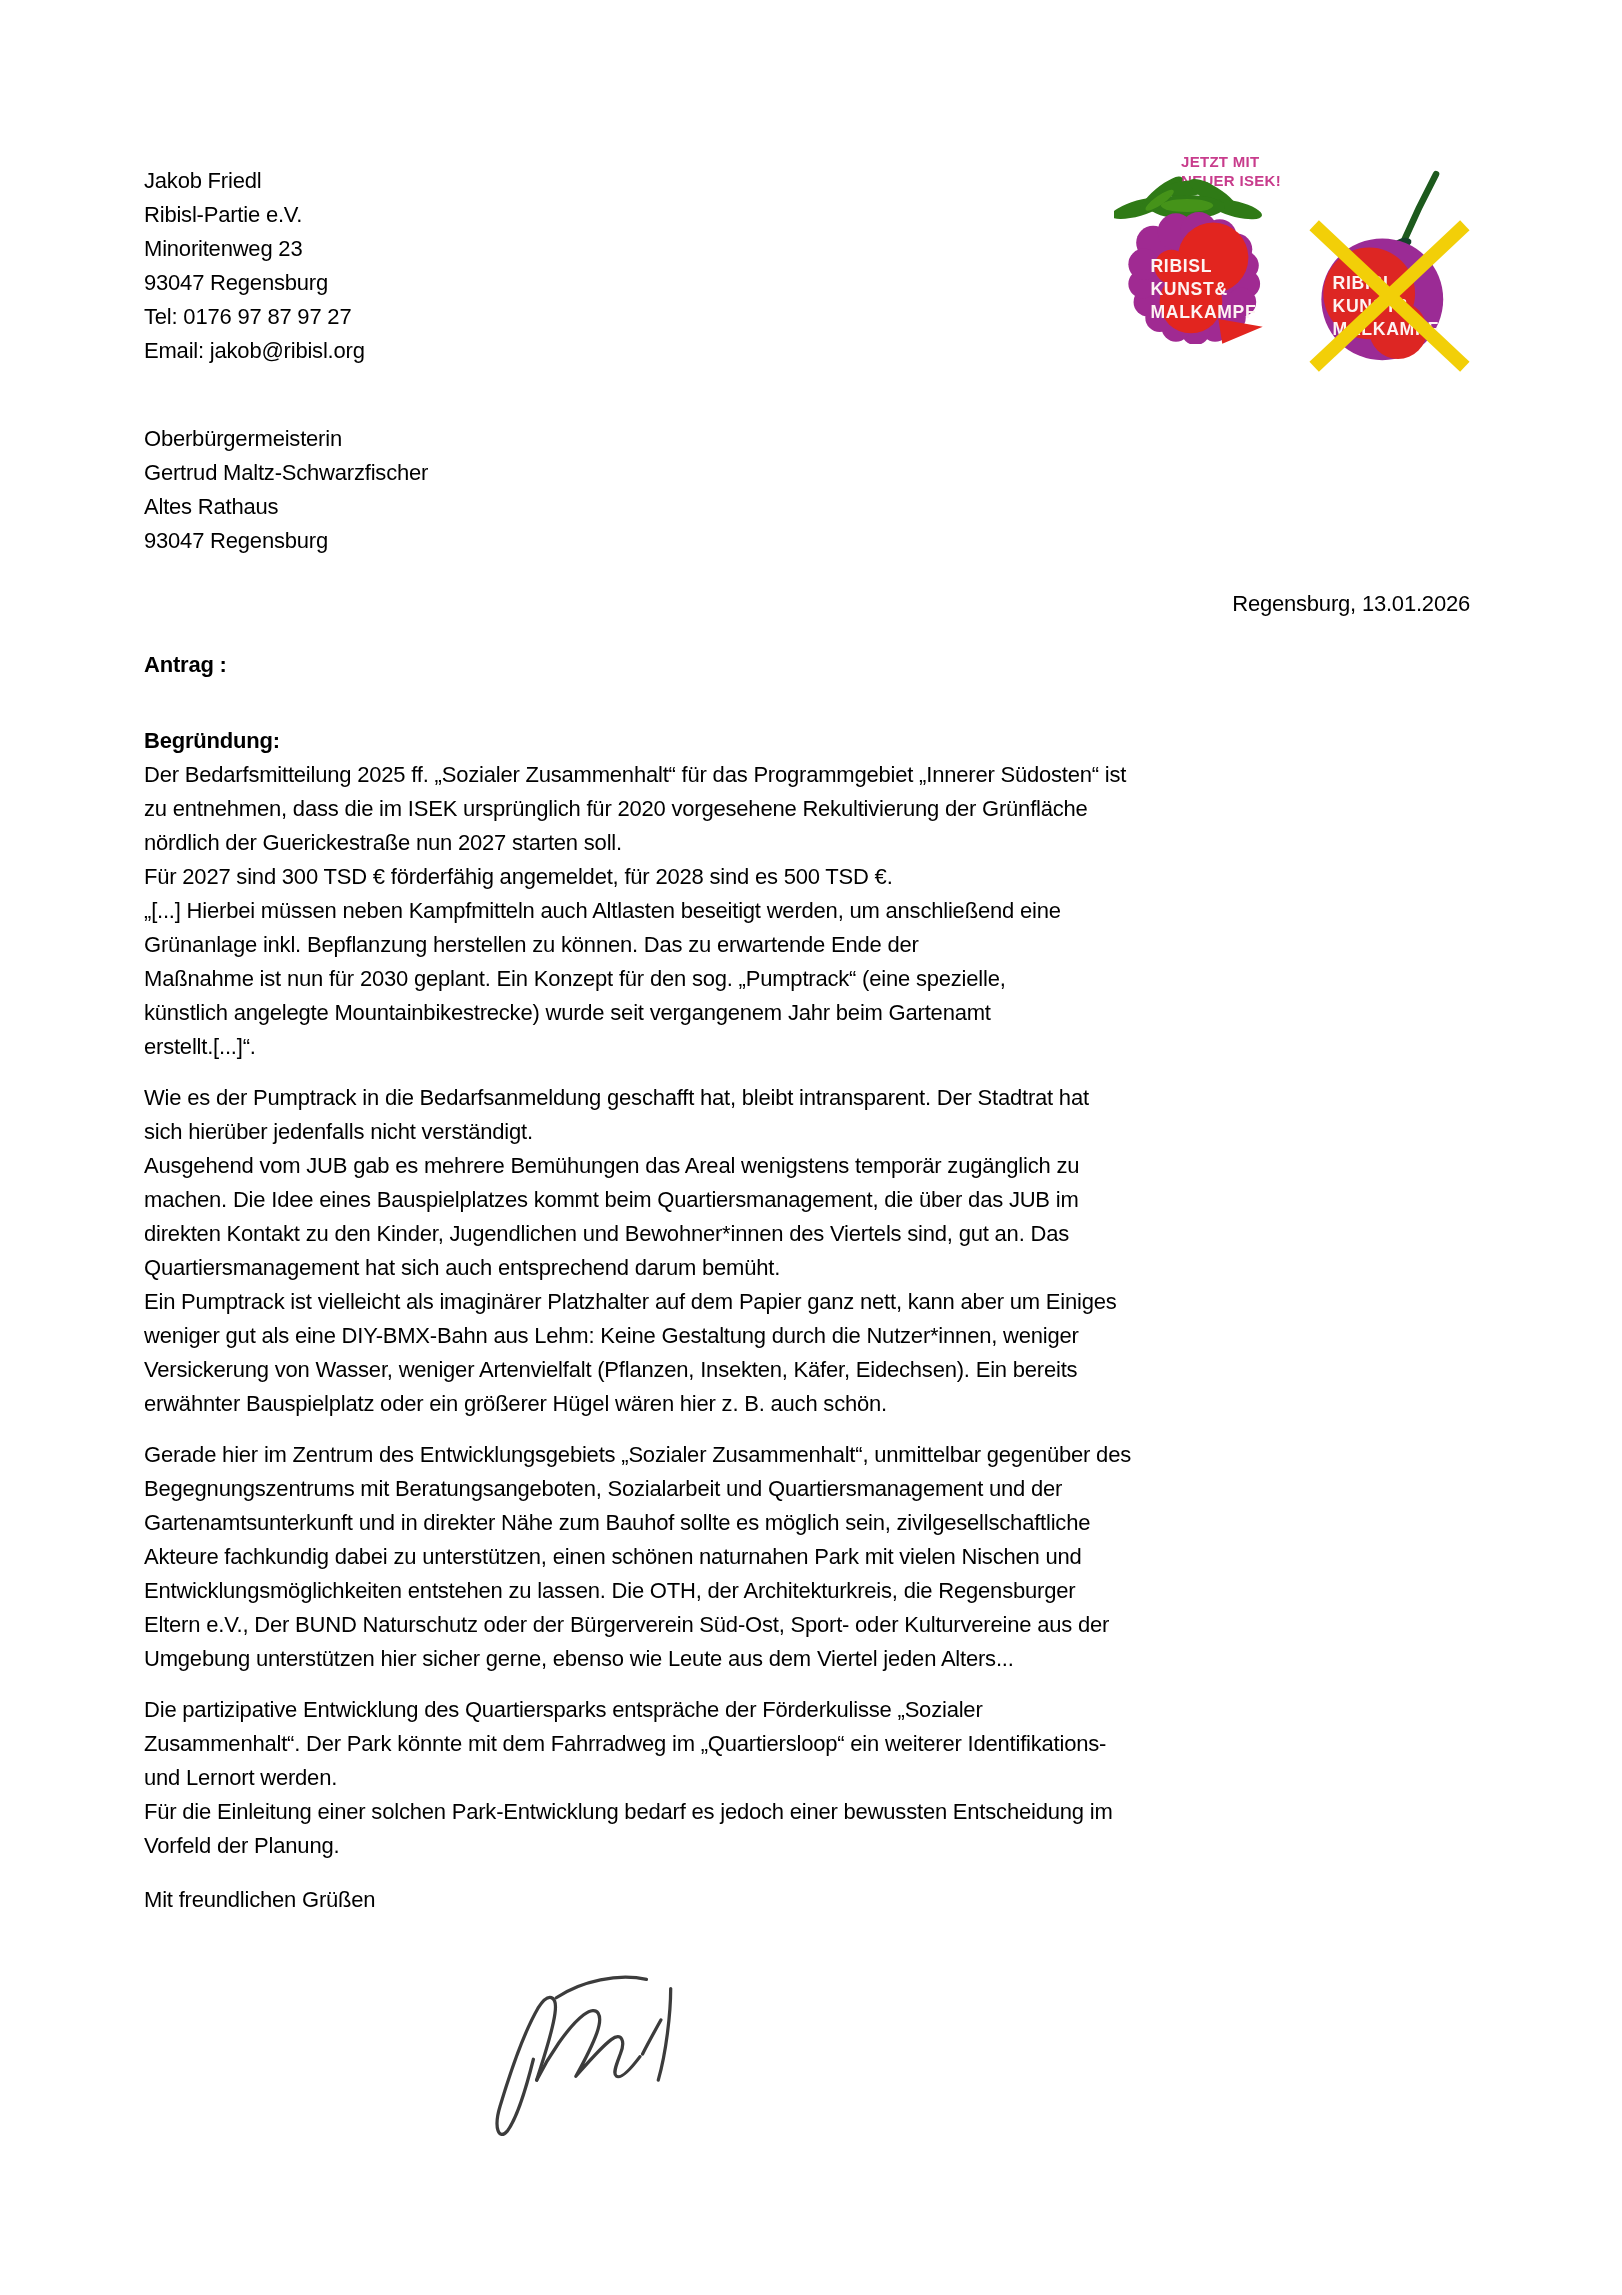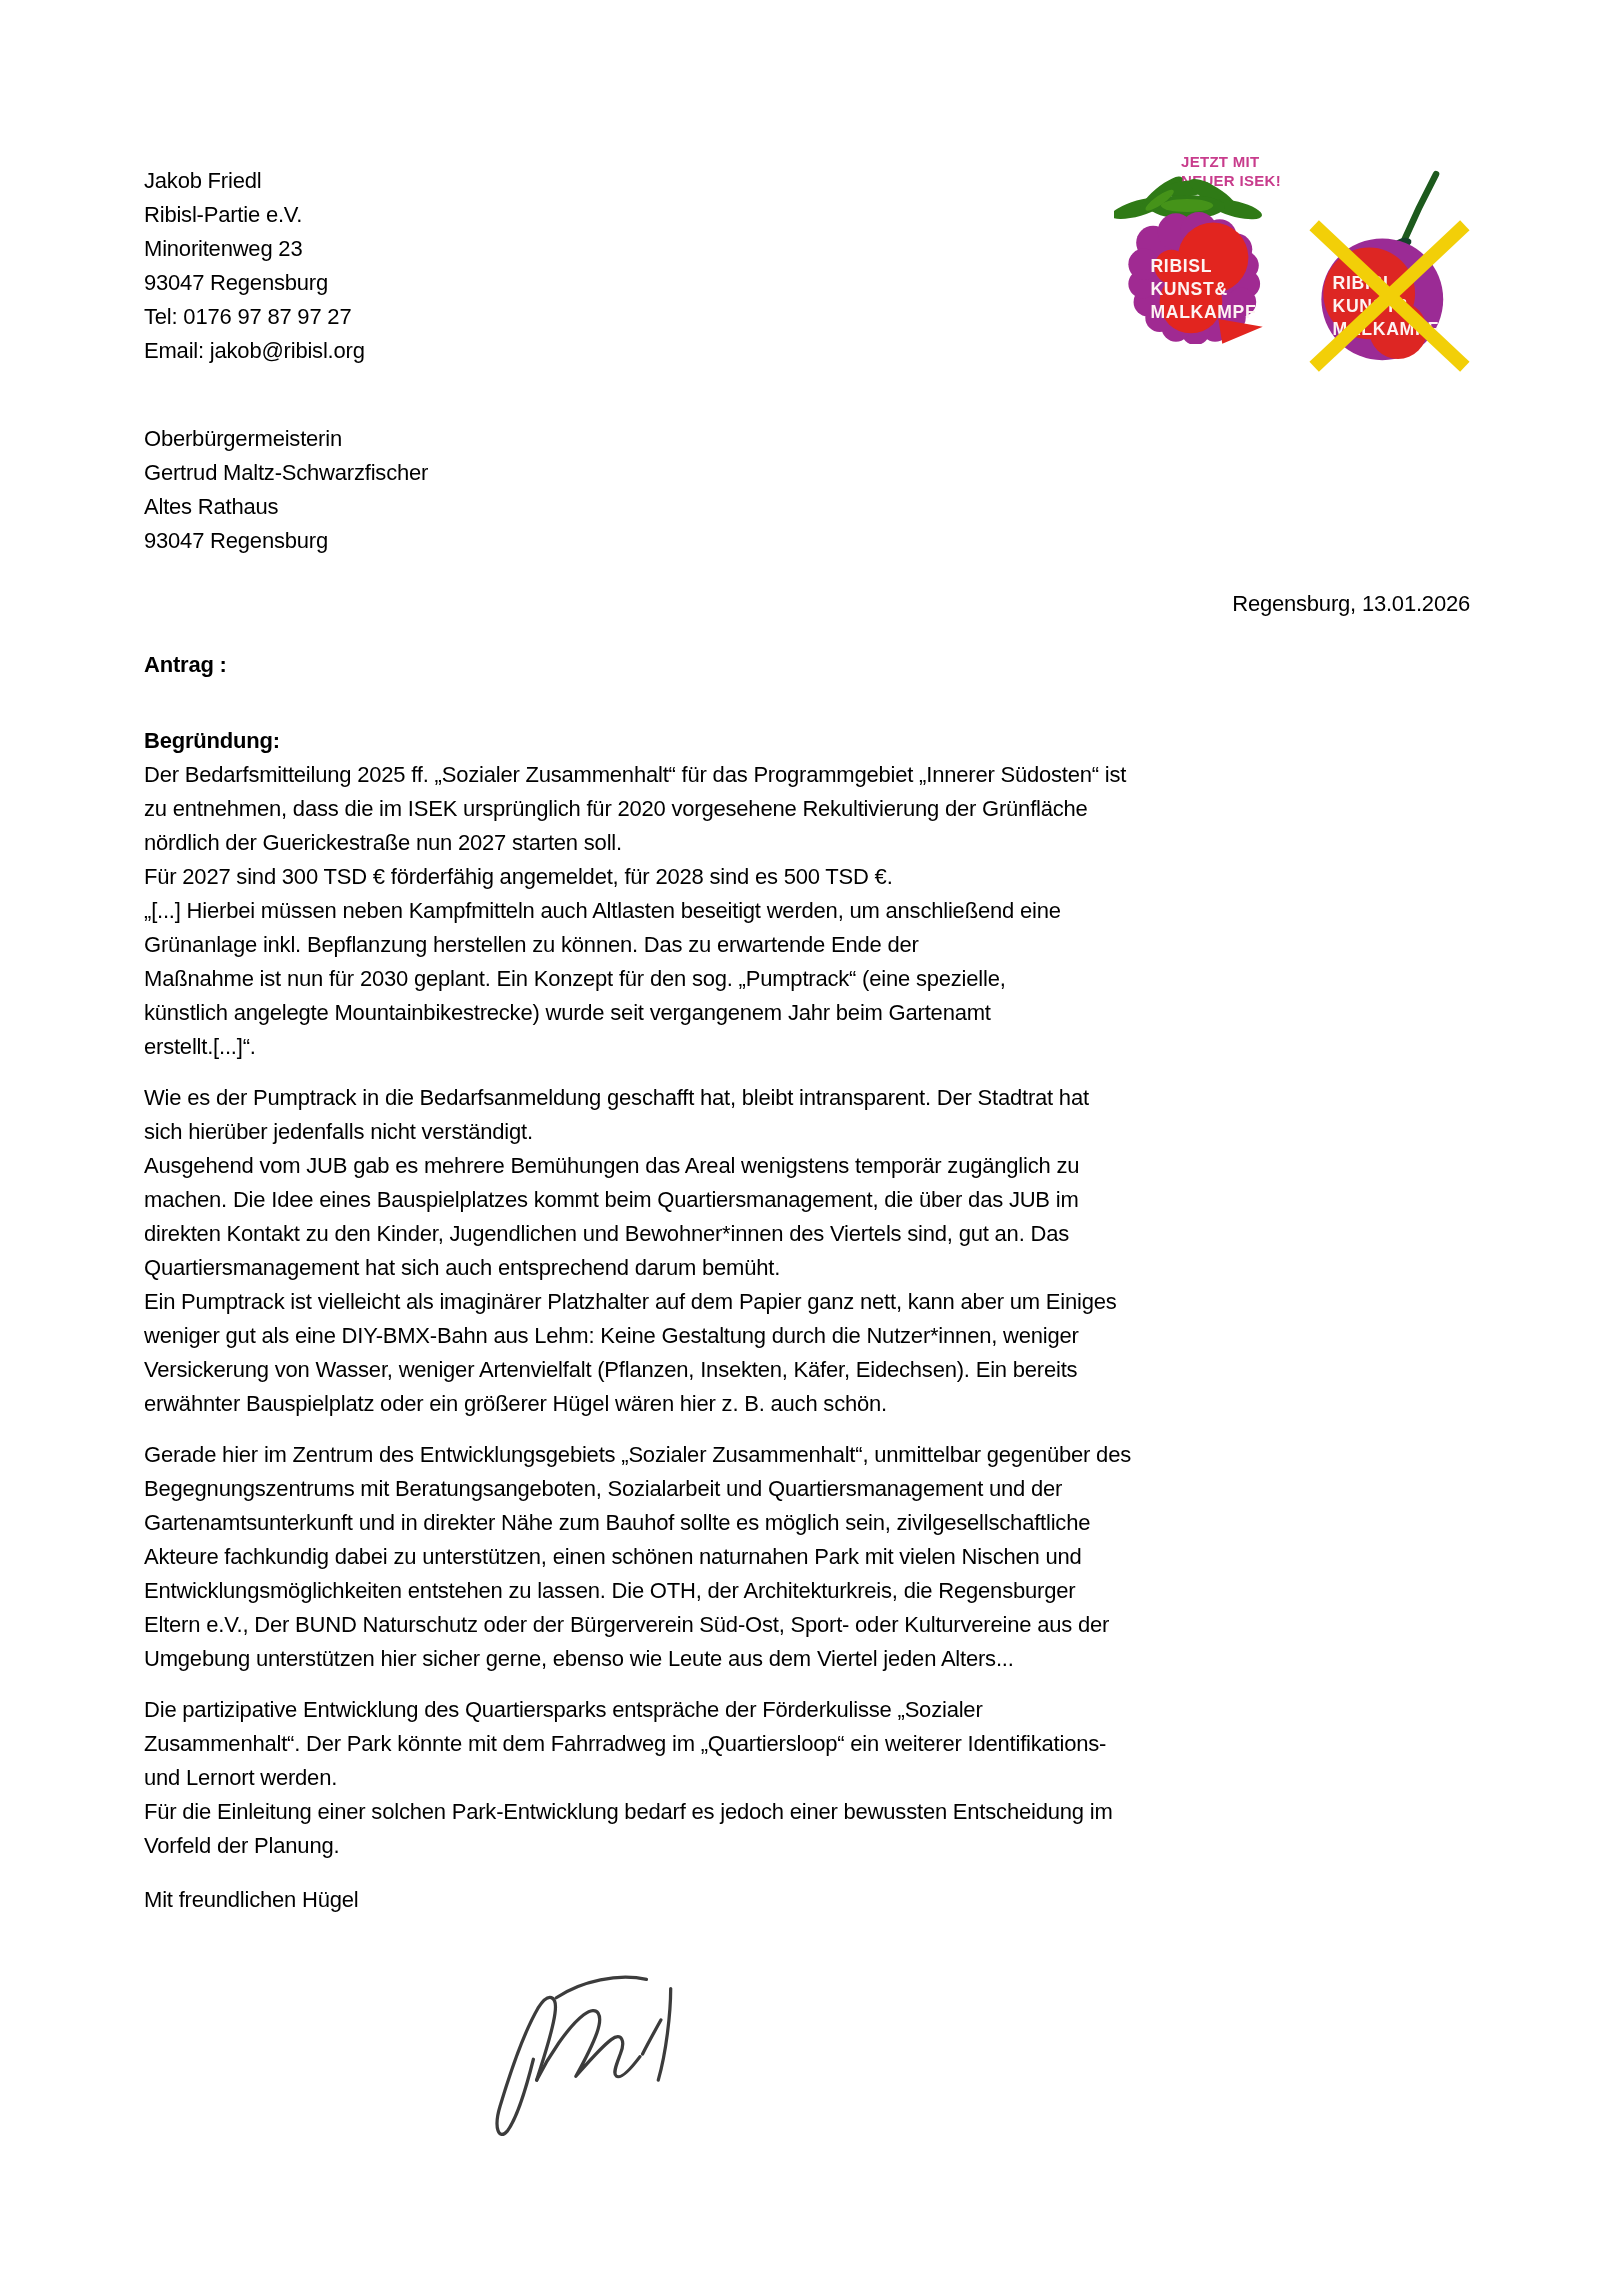--- a/index.html
+++ b/index.html
@@ -162,21 +162,21 @@
 Gartenamtsunterkunft und in direkter Nähe zum Bauhof sollte es möglich sein, zivilgesellschaftliche
 Akteure fachkundig dabei zu unterstützen, einen schönen naturnahen Park mit vielen Nischen und
 Entwicklungsmöglichkeiten entstehen zu lassen. Die OTH, der Architekturkreis, die Regensburger
 Eltern e.V., Der BUND Naturschutz oder der Bürgerverein Süd-Ost, Sport- oder Kulturvereine aus der
 Umgebung unterstützen hier sicher gerne, ebenso wie Leute aus dem Viertel jeden Alters...</div>
     <div class="txt para-gap">Die partizipative Entwicklung des Quartiersparks entspräche der Förderkulisse „Sozialer
 Zusammenhalt“. Der Park könnte mit dem Fahrradweg im „Quartiersloop“ ein weiterer Identifikations-
 und Lernort werden.
 Für die Einleitung einer solchen Park-Entwicklung bedarf es jedoch einer bewussten Entscheidung im
 Vorfeld der Planung.</div>
-    <div class="txt closing">Mit freundlichen Hügel</div>
+    <div class="txt closing">Mit freundlichen Grüßen</div>
   </div>
 
   <svg class="signature" viewBox="0 0 380 312" aria-hidden="true">
     <g stroke="#3c3c3c" stroke-width="5" fill="none" stroke-linecap="round" stroke-linejoin="round">
       <path d="M95,190 C85,230 70,280 55,300 C42,315 34,295 44,262 C56,222 80,150 102,112 C118,86 132,92 128,120 C124,150 110,190 100,222"></path>
       <path d="M100,222 C118,186 148,140 172,122 C194,106 202,122 192,150 C184,172 170,198 160,216 C176,198 198,172 214,160 C230,148 236,162 228,182 C222,198 216,212 222,216 C230,221 246,202 258,186"></path>
       <path d="M262,182 C270,166 280,148 290,130"></path>
       <path d="M305,82 C305,120 298,180 286,222"></path>
       <path d="M130,96 C168,70 226,58 268,68"></path>
     </g>

